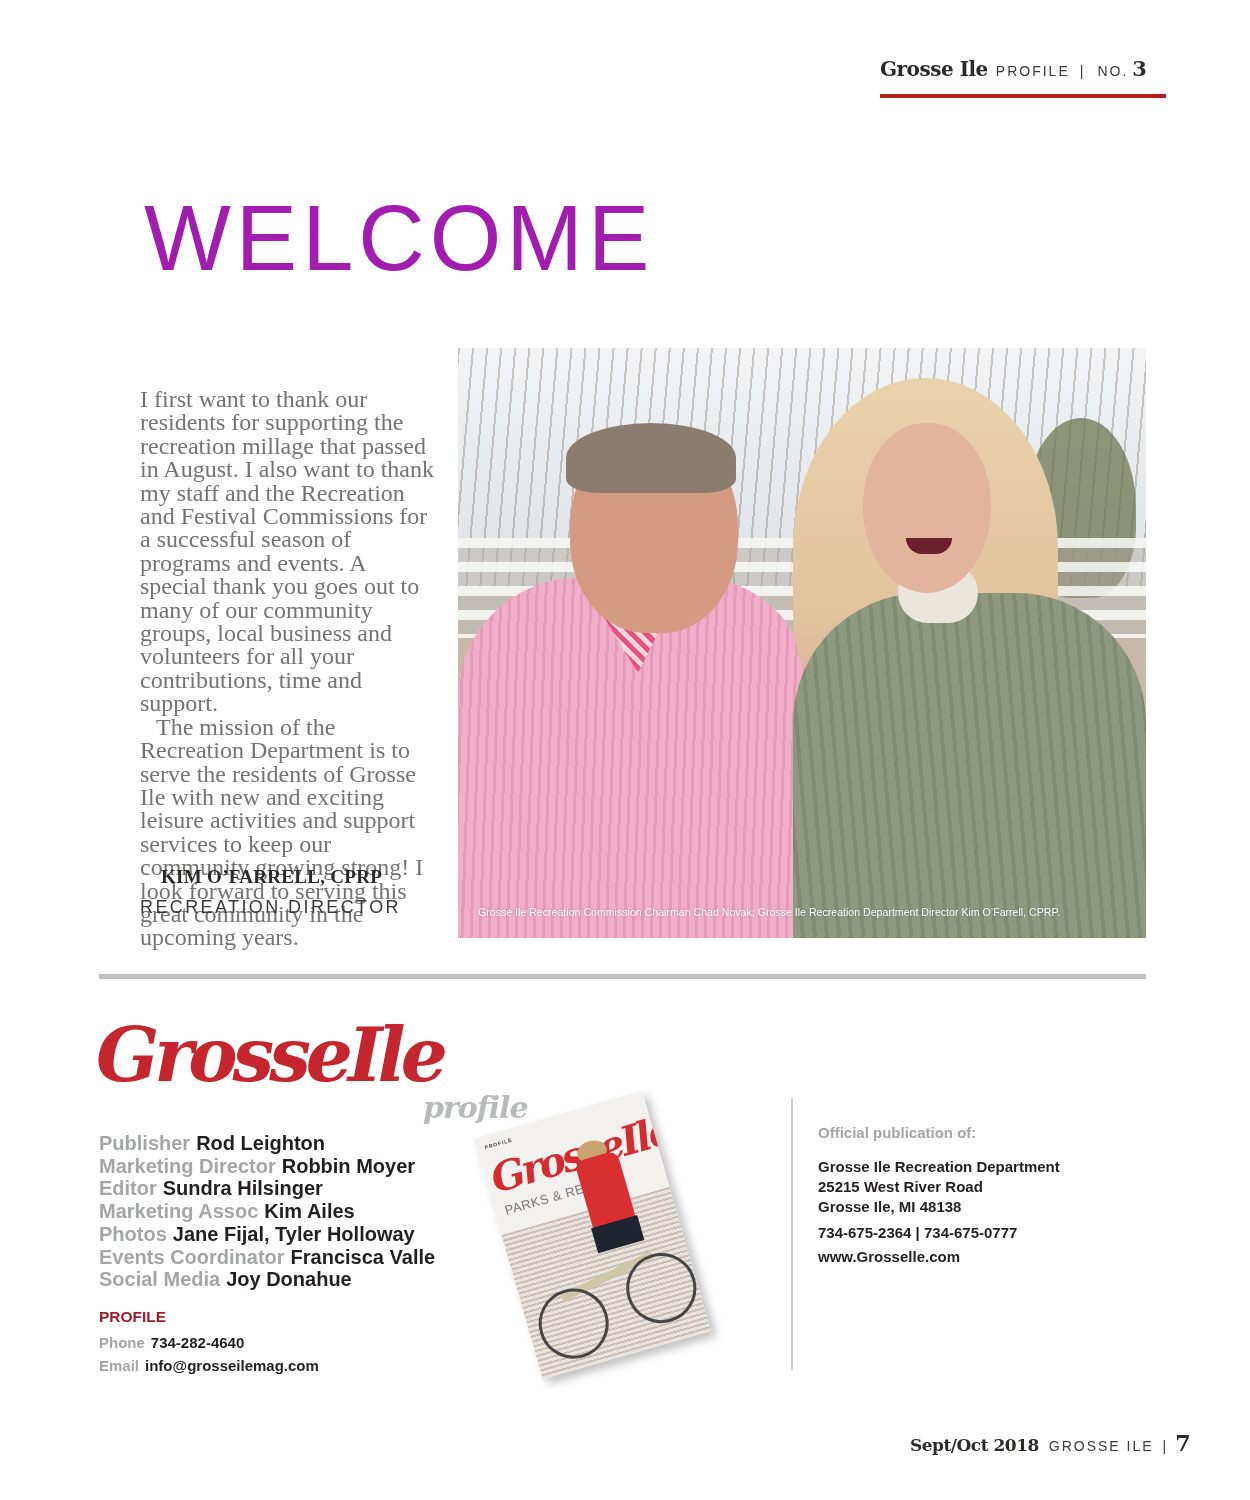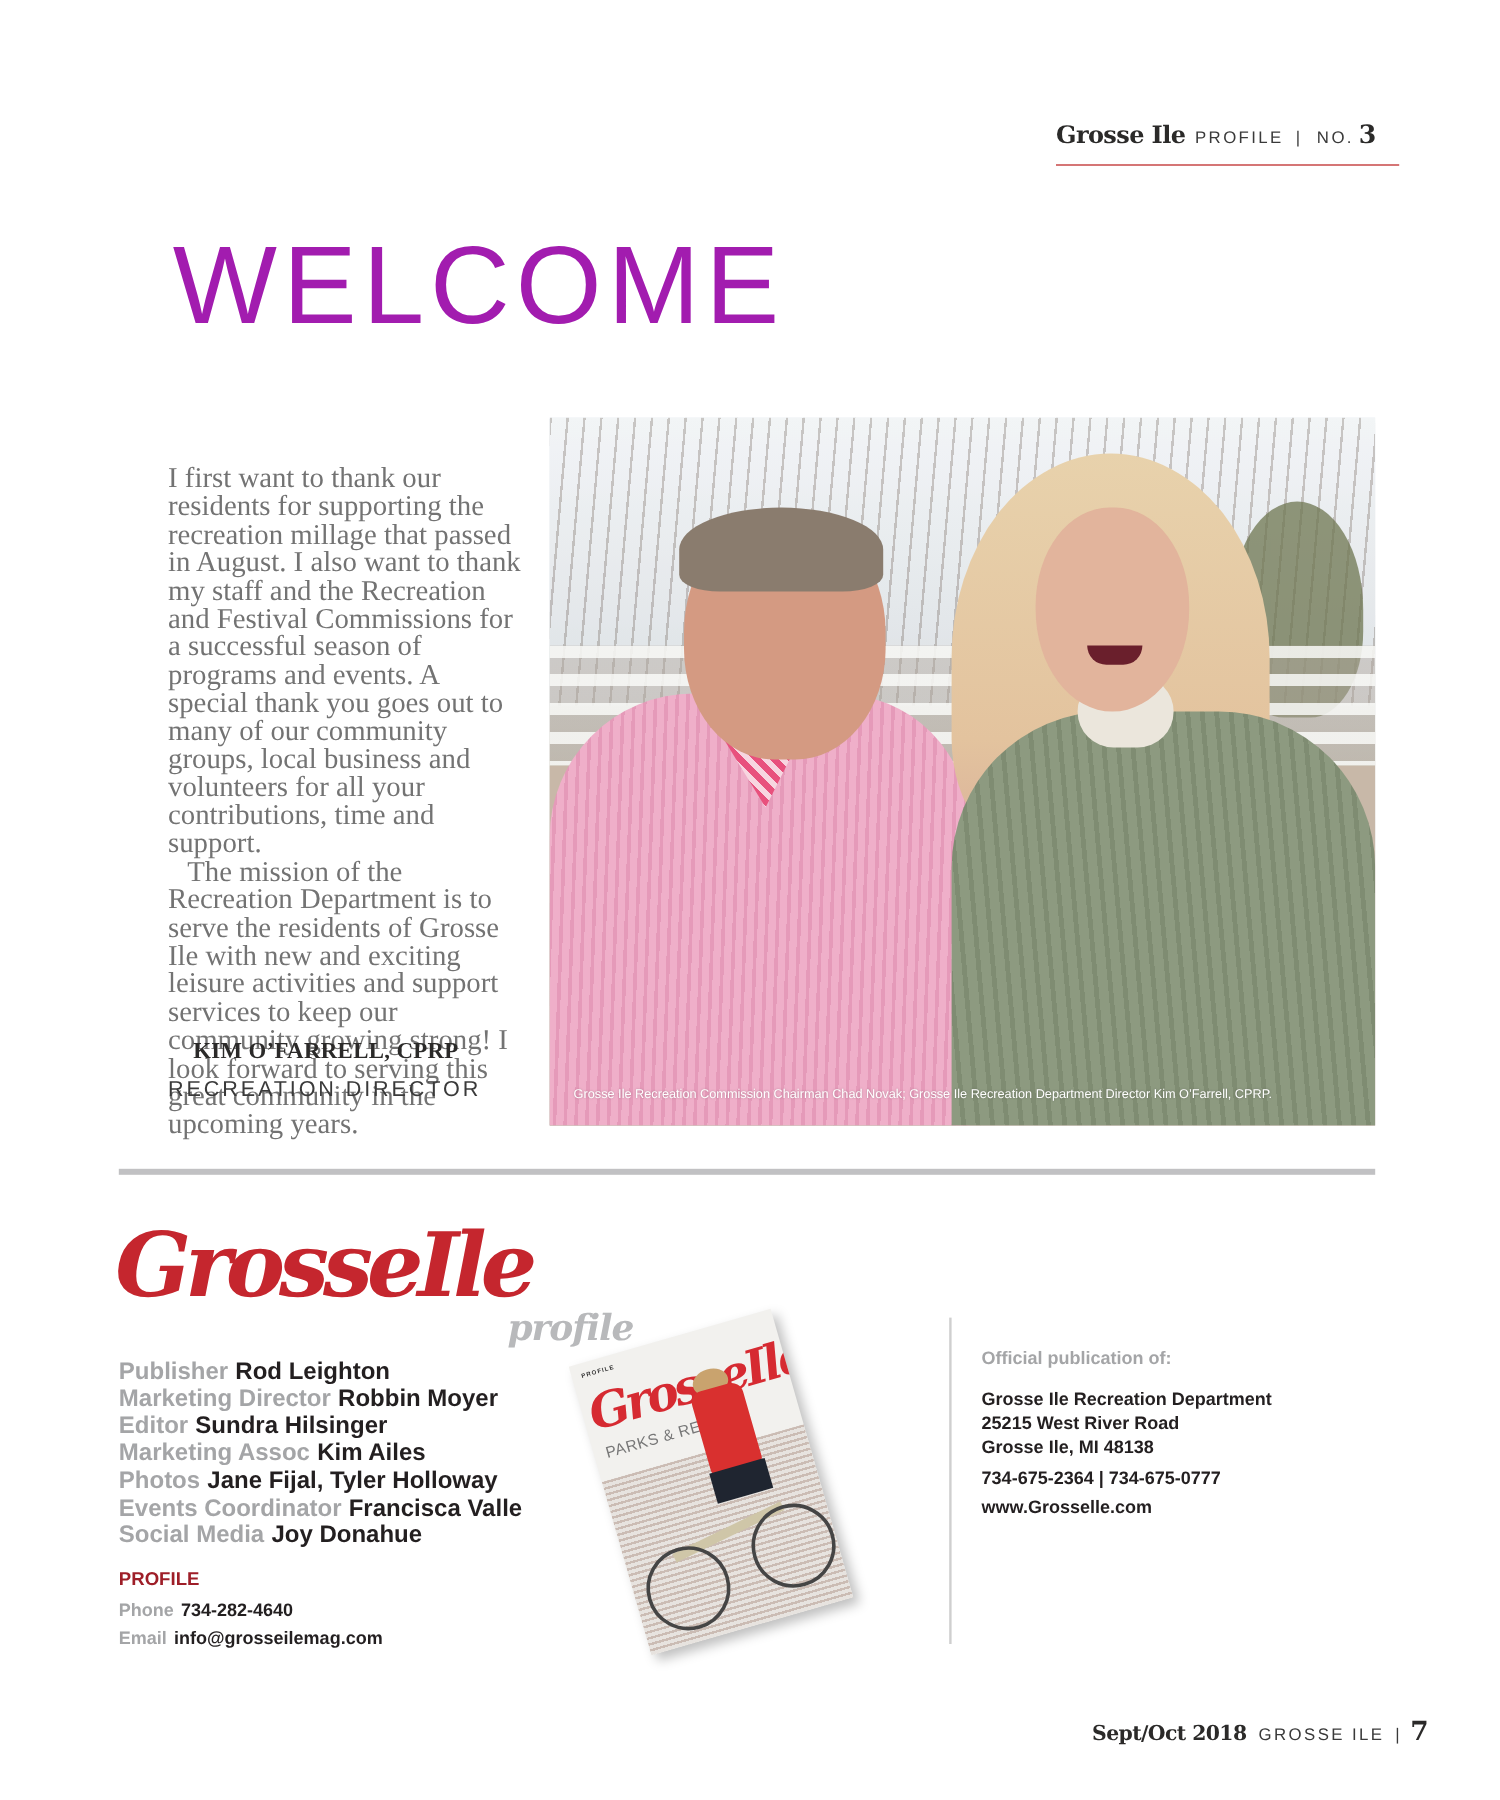--- a/index.html
+++ b/index.html
@@ -1,19 +1,19 @@
 <!DOCTYPE html>
 <html><head>
 <meta charset="utf-8">
 <style>
   html, body { margin: 0; padding: 0; background: #ffffff; }
   body { width: 1250px; height: 1500px; position: relative; overflow: hidden; color: #2b2a29; }
 
   
-  .running-head { position: absolute; left: 880px; top: 56px; width: 286px; height: 38px; border-bottom: 1px solid #b91c1c; white-space: nowrap; margin-top: 43px; }
+  .running-head { position: absolute; left: 880px; top: 56px; width: 286px; height: 38px; border-bottom: 4px solid #b91c1c; white-space: nowrap; }
   .running-head .brand { font-family: "DejaVu Serif", serif; font-weight: bold; font-size: 20px; color: #2b2a29; letter-spacing: -0.5px; }
   .running-head .label { font-family: "Liberation Sans", sans-serif; font-size: 14px; letter-spacing: 2px; color: #3a3a3a; margin-left: 4px; }
   .running-head .sep { font-family: "Liberation Sans", sans-serif; font-size: 14px; color: #3a3a3a; margin: 0 6px; }
   .running-head .num { font-family: "DejaVu Serif", serif; font-weight: bold; font-size: 21px; color: #2b2a29; }
 
   
   .page-title { position: absolute; left: 144px; top: 192px; font-family: "Liberation Sans", sans-serif; font-weight: normal; font-size: 92px; letter-spacing: 5px; color: #a21caf; line-height: 1; margin: 0; }
 
   
   .letter { position: absolute; left: 140px; top: 388px; width: 296px; font-family: "Liberation Serif", serif; font-size: 24px; line-height: 23.4px; color: #737373; }

